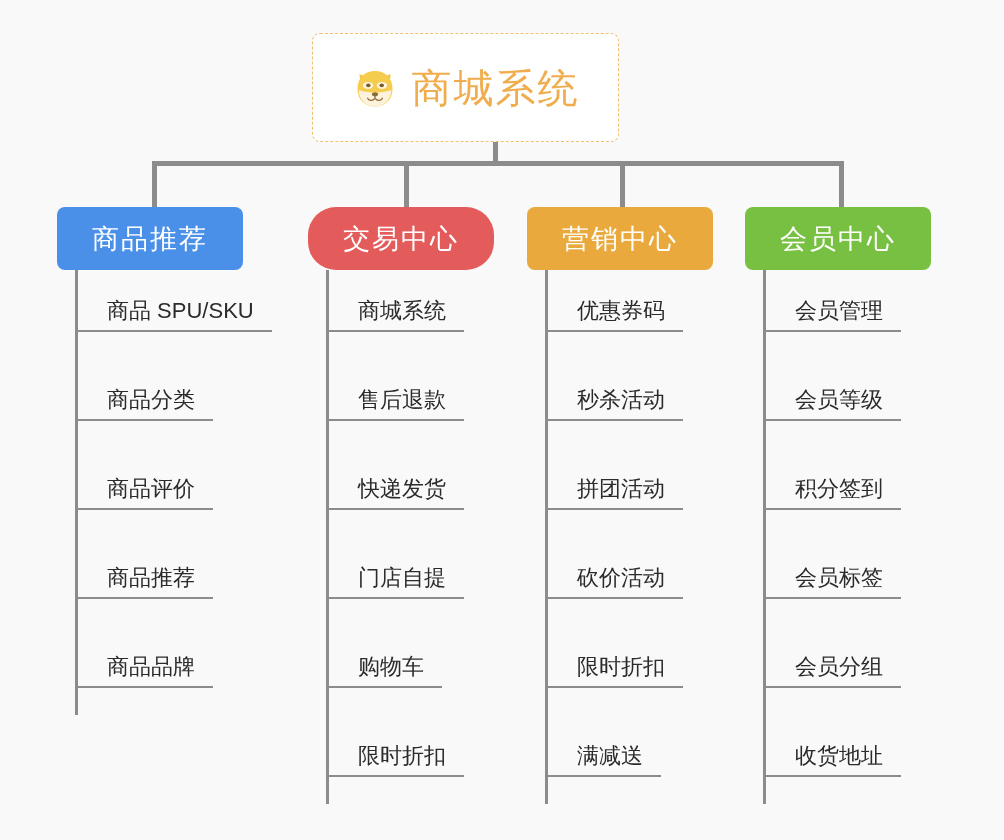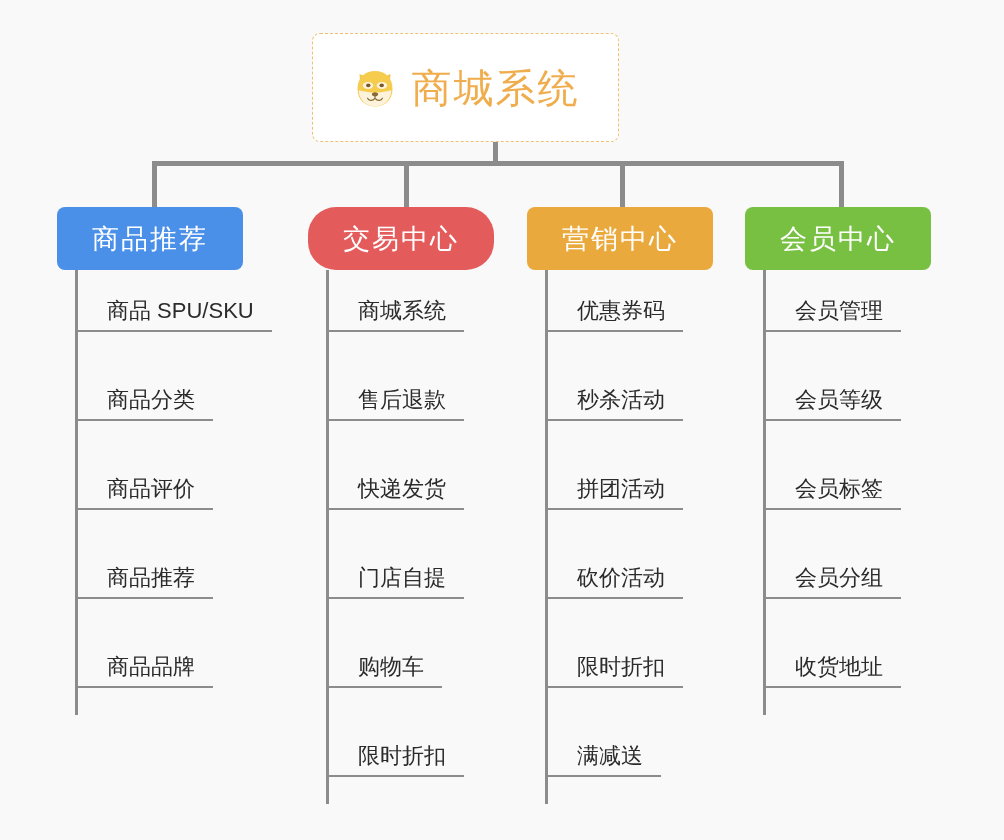--- a/index.html
+++ b/index.html
@@ -273,20 +273,25 @@
             <span class="child-label">会员管理</span>
           </div>
         </div>
       <div class="child">
           <div class="child-inner">
             <span class="child-label">会员等级</span>
           </div>
         </div>
       <div class="child">
           <div class="child-inner">
+            <span class="child-label">积分签到</span>
+          </div>
+        </div>
+      <div class="child">
+          <div class="child-inner">
             <span class="child-label">会员标签</span>
           </div>
         </div>
       <div class="child">
           <div class="child-inner">
             <span class="child-label">会员分组</span>
           </div>
         </div>
       <div class="child">
           <div class="child-inner">

